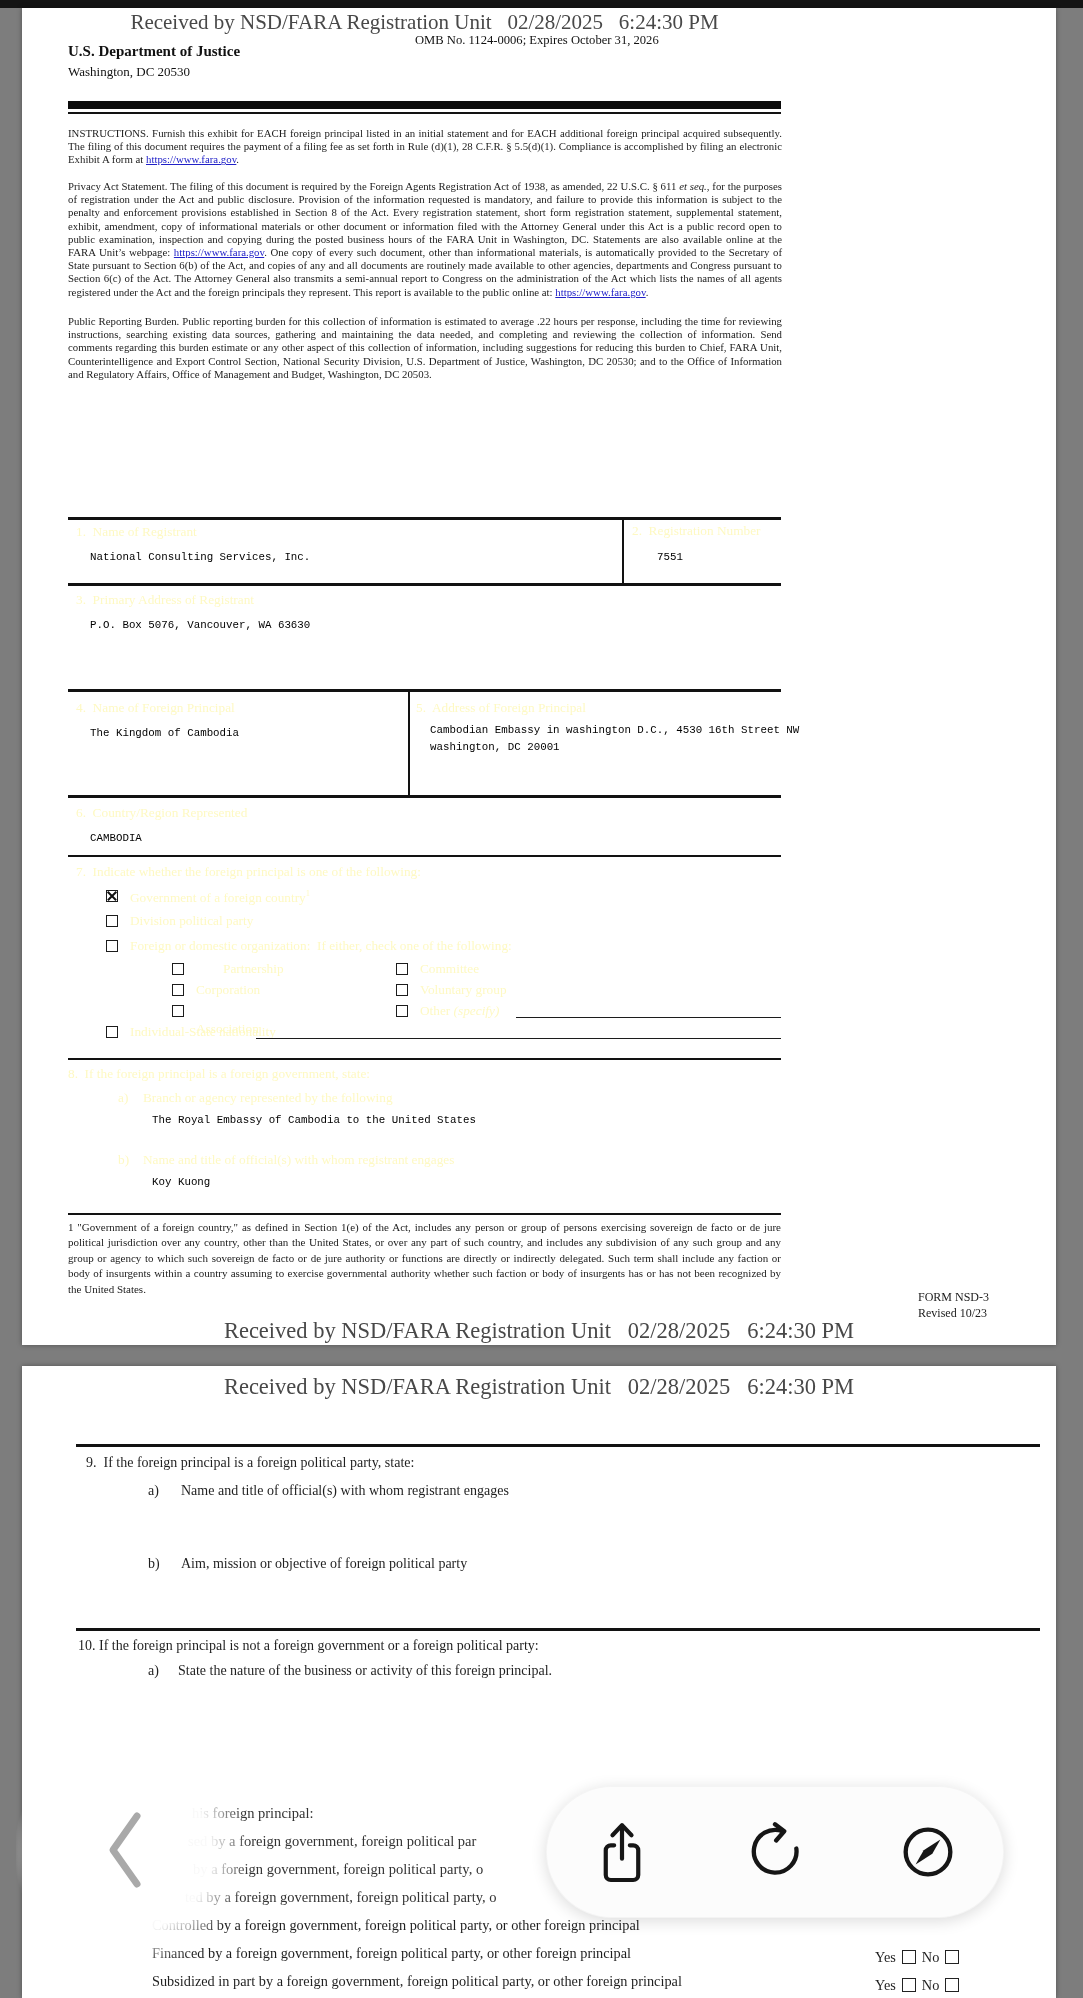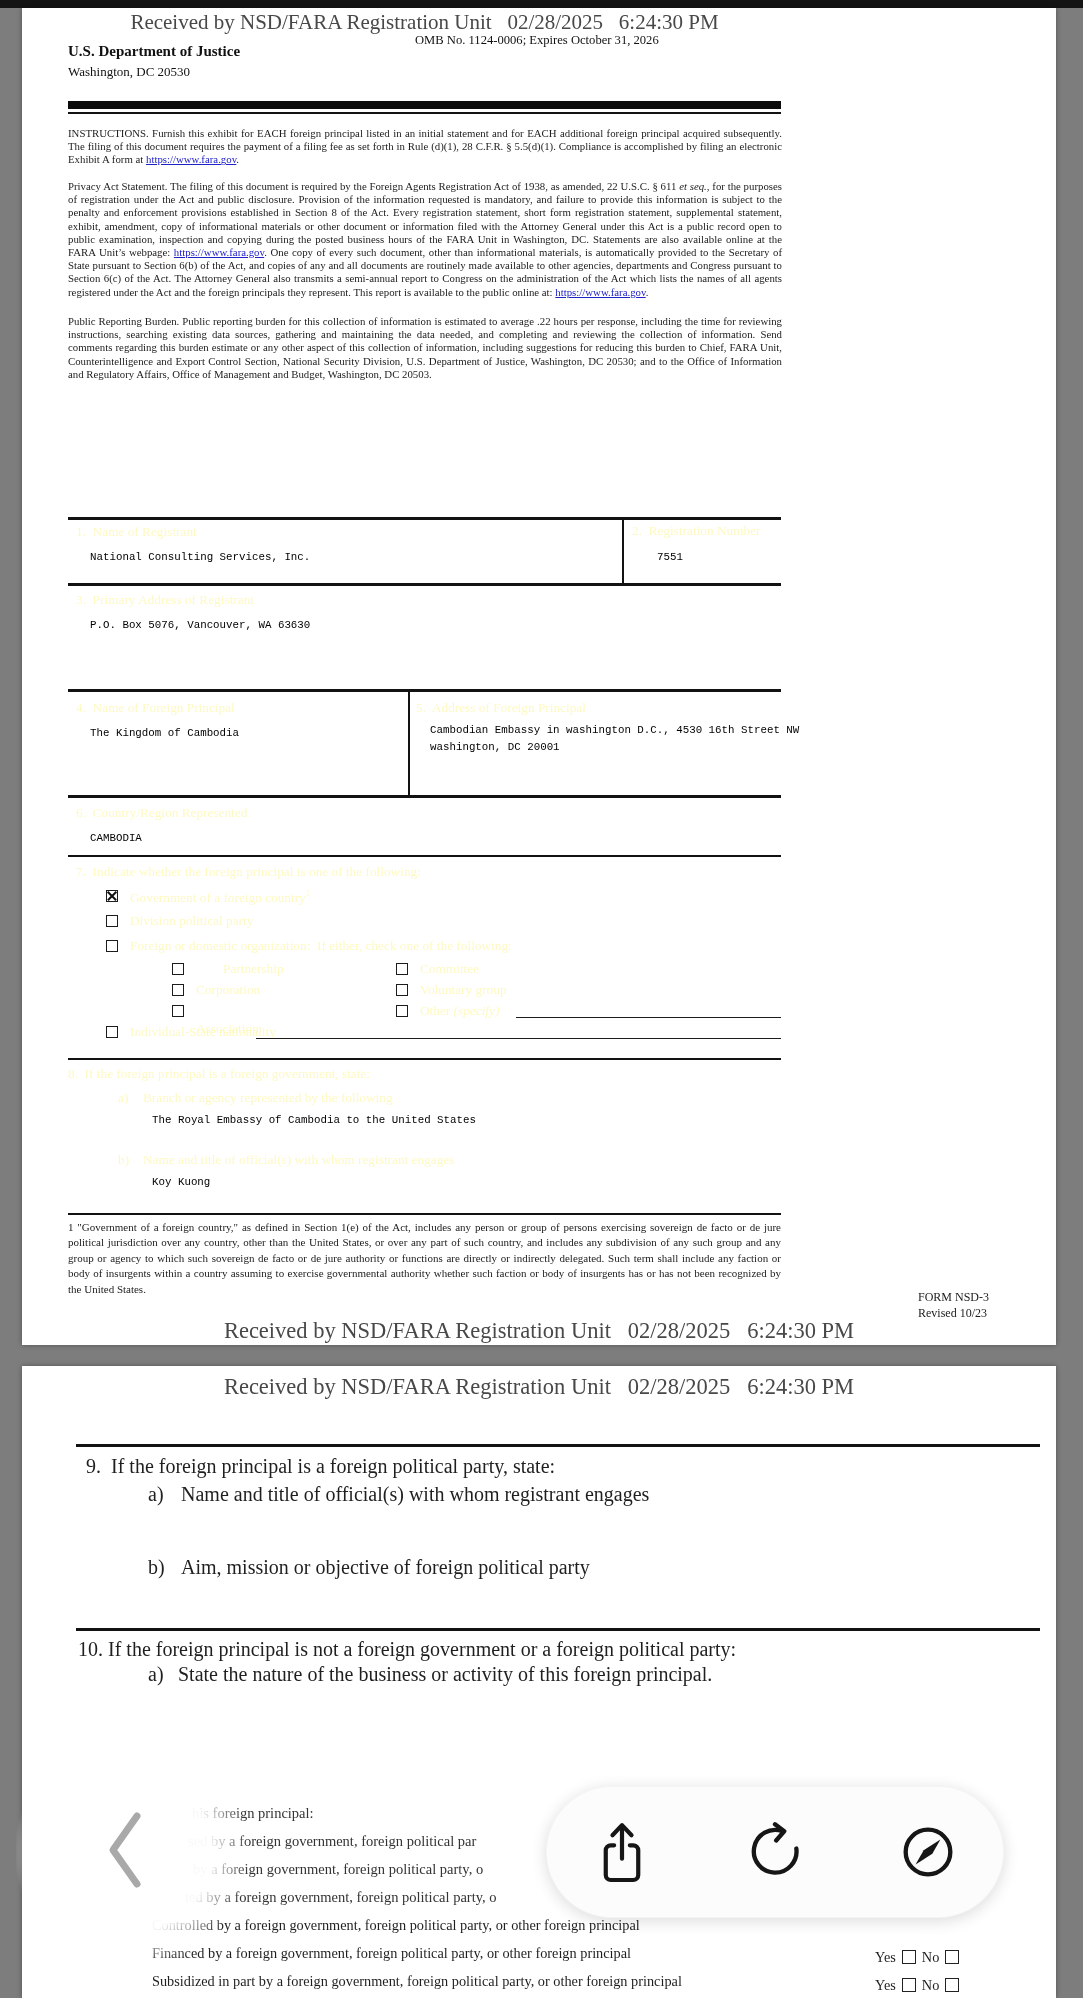--- a/index.html
+++ b/index.html
@@ -12,21 +12,21 @@
   .mono{font-family:"Liberation Mono","DejaVu Sans Mono",monospace;font-size:10.8px;color:#000;white-space:pre;}
   .body-par{font-size:10.8px;line-height:13.2px;color:#1c1c1c;text-align:justify;}
   .lnk{color:#2121c8;text-decoration:underline;cursor:pointer;}
   .hline{background:#121212;}
   .vline{background:#121212;}
   .cb{position:absolute;width:12px;height:12px;border:1.6px solid #1c1c1c;background:#fff;box-sizing:border-box;}
   .cb.checked::before,.cb.checked::after{content:"";position:absolute;left:-1.5px;top:3.8px;width:12px;height:1.7px;background:#111;}
   .cb.checked::before{transform:rotate(45deg);}
   .cb.checked::after{transform:rotate(-45deg);}
   .u-line{border-bottom:1.6px solid #1c1c1c;}
-  .p2t{font-size:20px;color:#1f1f1f;white-space:pre;}
+  .p2t{font-size:14px;color:#1f1f1f;white-space:pre;}
   .frag{font-size:14.5px;color:#333;white-space:pre;}
   .row15{font-size:14.3px;color:#1f1f1f;white-space:pre;}
   .ynbox{display:inline-block;width:14px;height:14px;border:1.7px solid #222;background:#fff;box-sizing:border-box;vertical-align:-2px;}
   .yn{position:absolute;font-size:14.3px;color:#1f1f1f;margin-top:32px;}
   .yn span{margin-right:6px;}
   sup.fn{font-size:8.5px;vertical-align:6px;}
   .toolbar-pill{position:absolute;left:546px;top:1786px;width:458px;height:132px;border-radius:66px;
     background:#fcfcfc;box-shadow:0 3px 16px rgba(0,0,0,.14), inset 0 0 0 1px rgba(0,0,0,.03);
     display:flex;align-items:center;justify-content:space-between;padding:0 44px;box-sizing:border-box;}
   .tool-btn{width:64px;height:72px;display:flex;align-items:center;justify-content:center;cursor:pointer;background:none;border:none;padding:0;}

